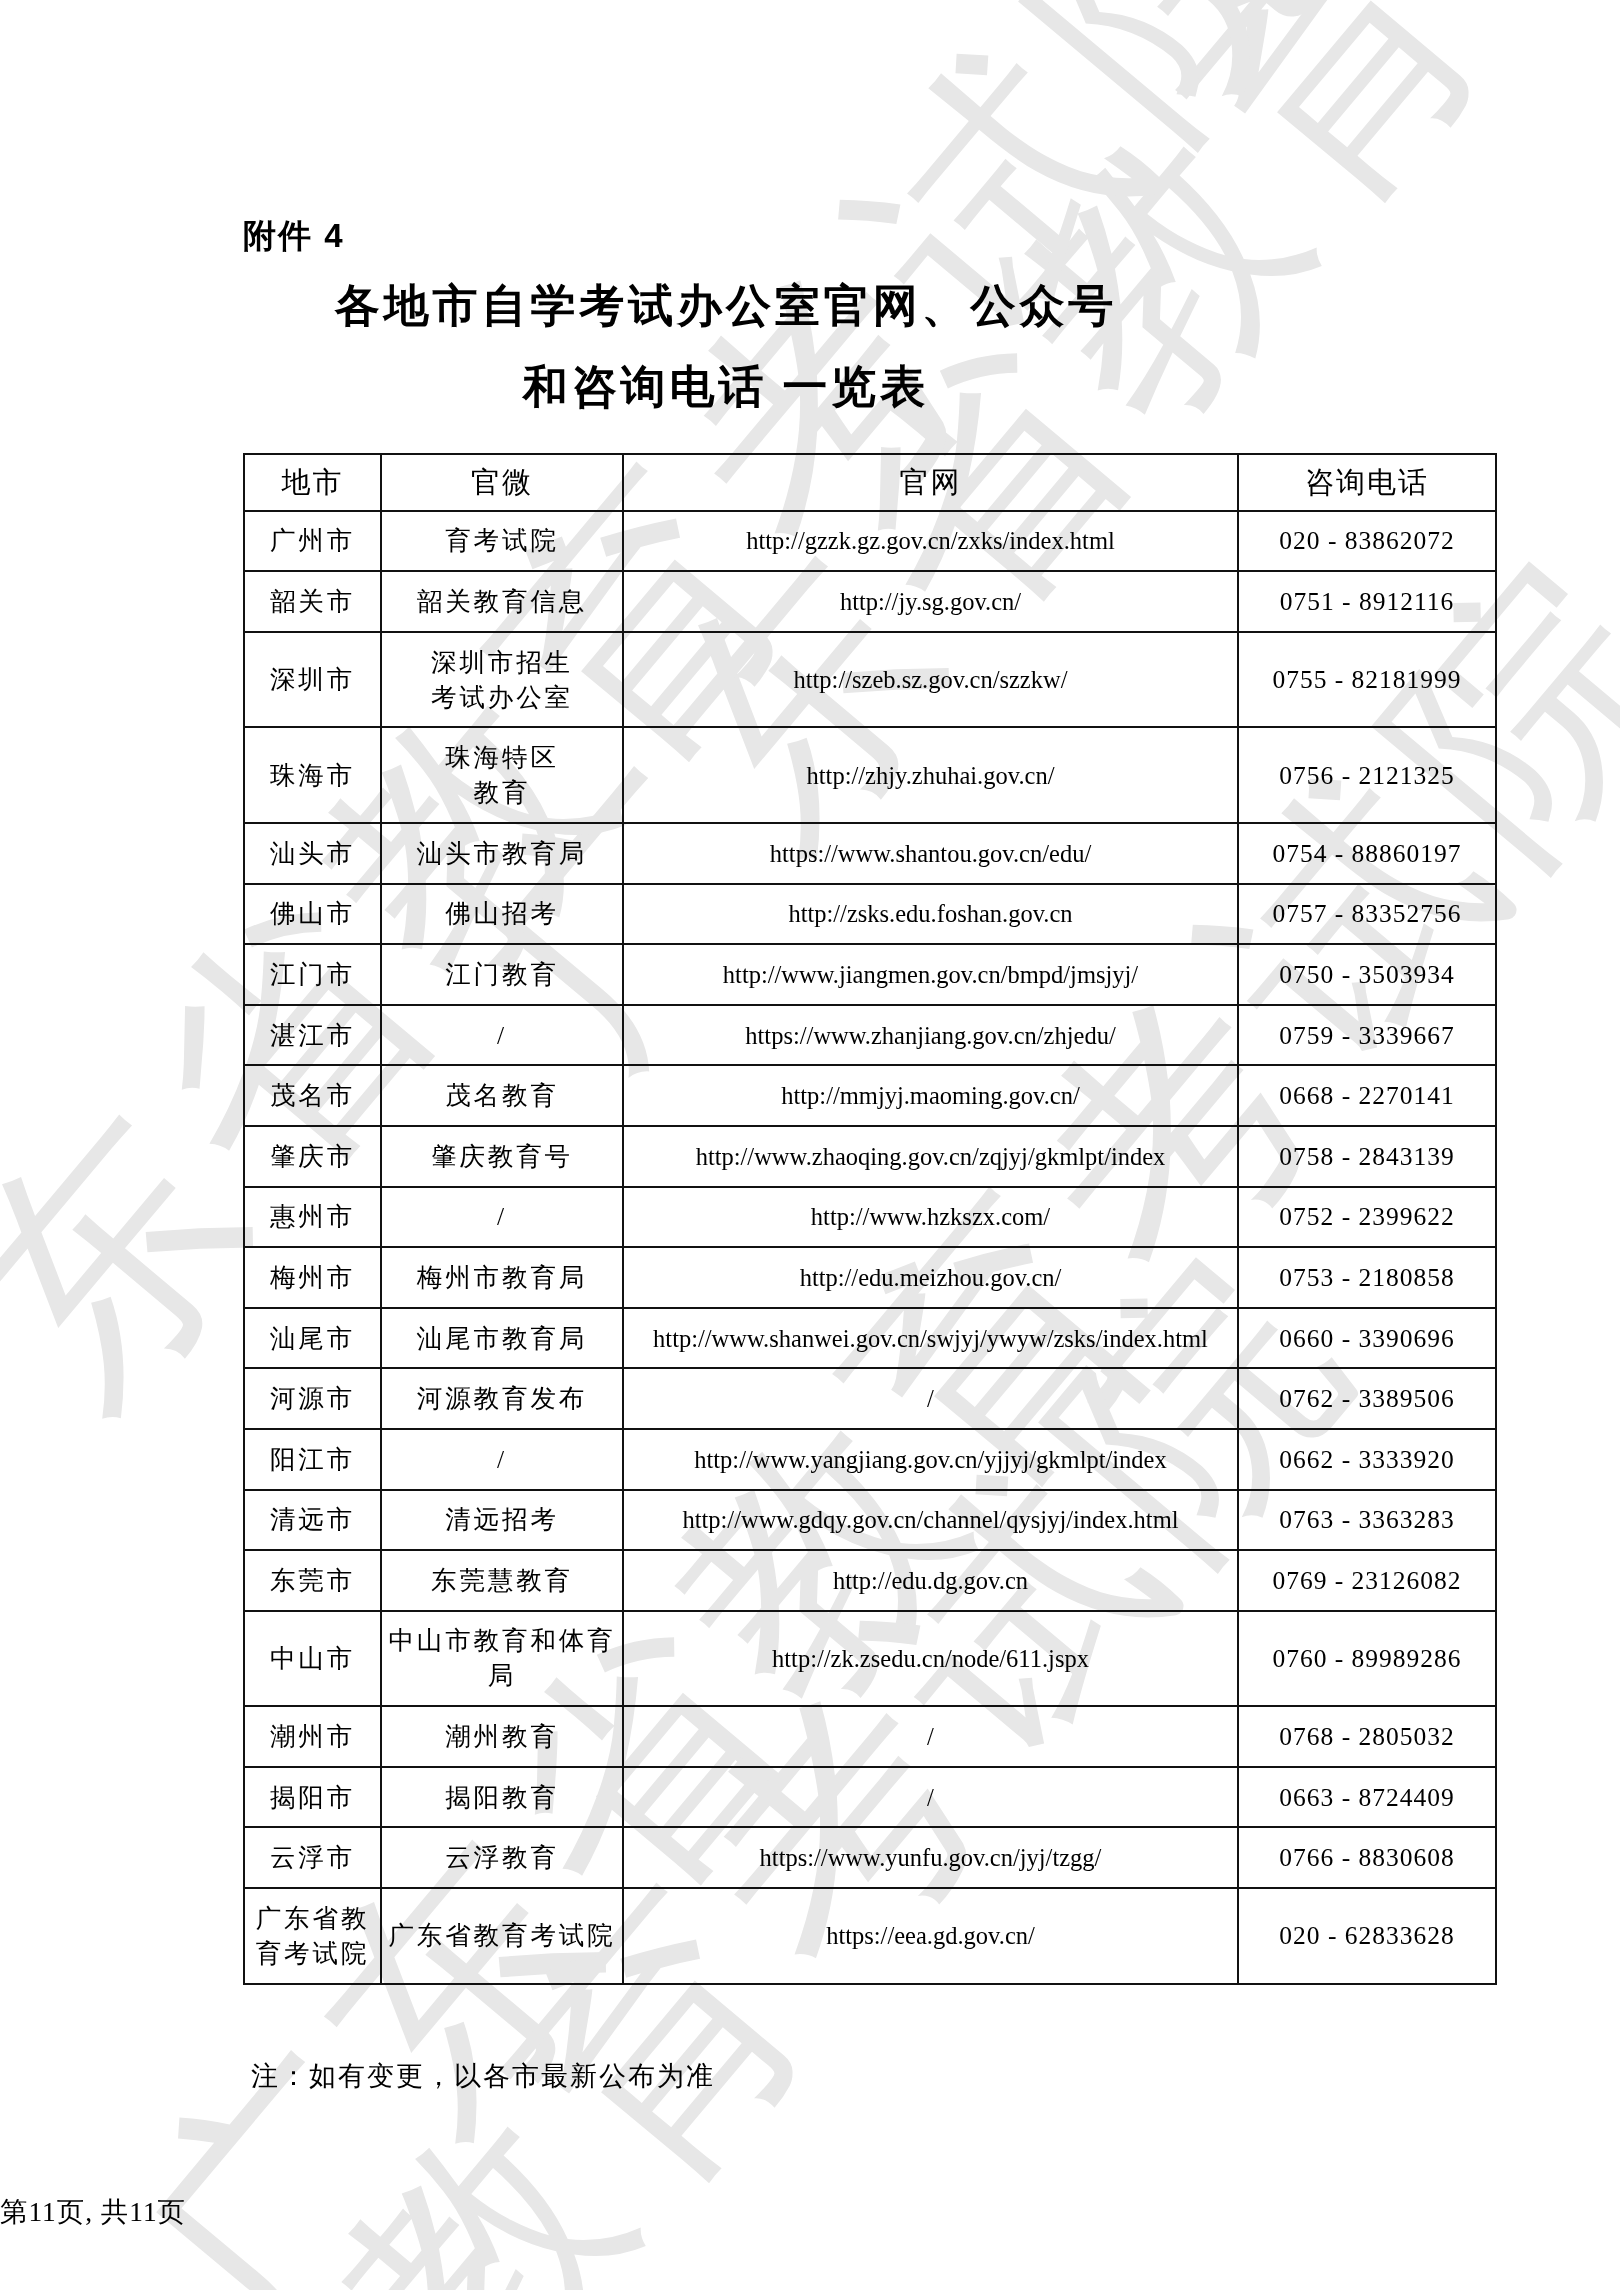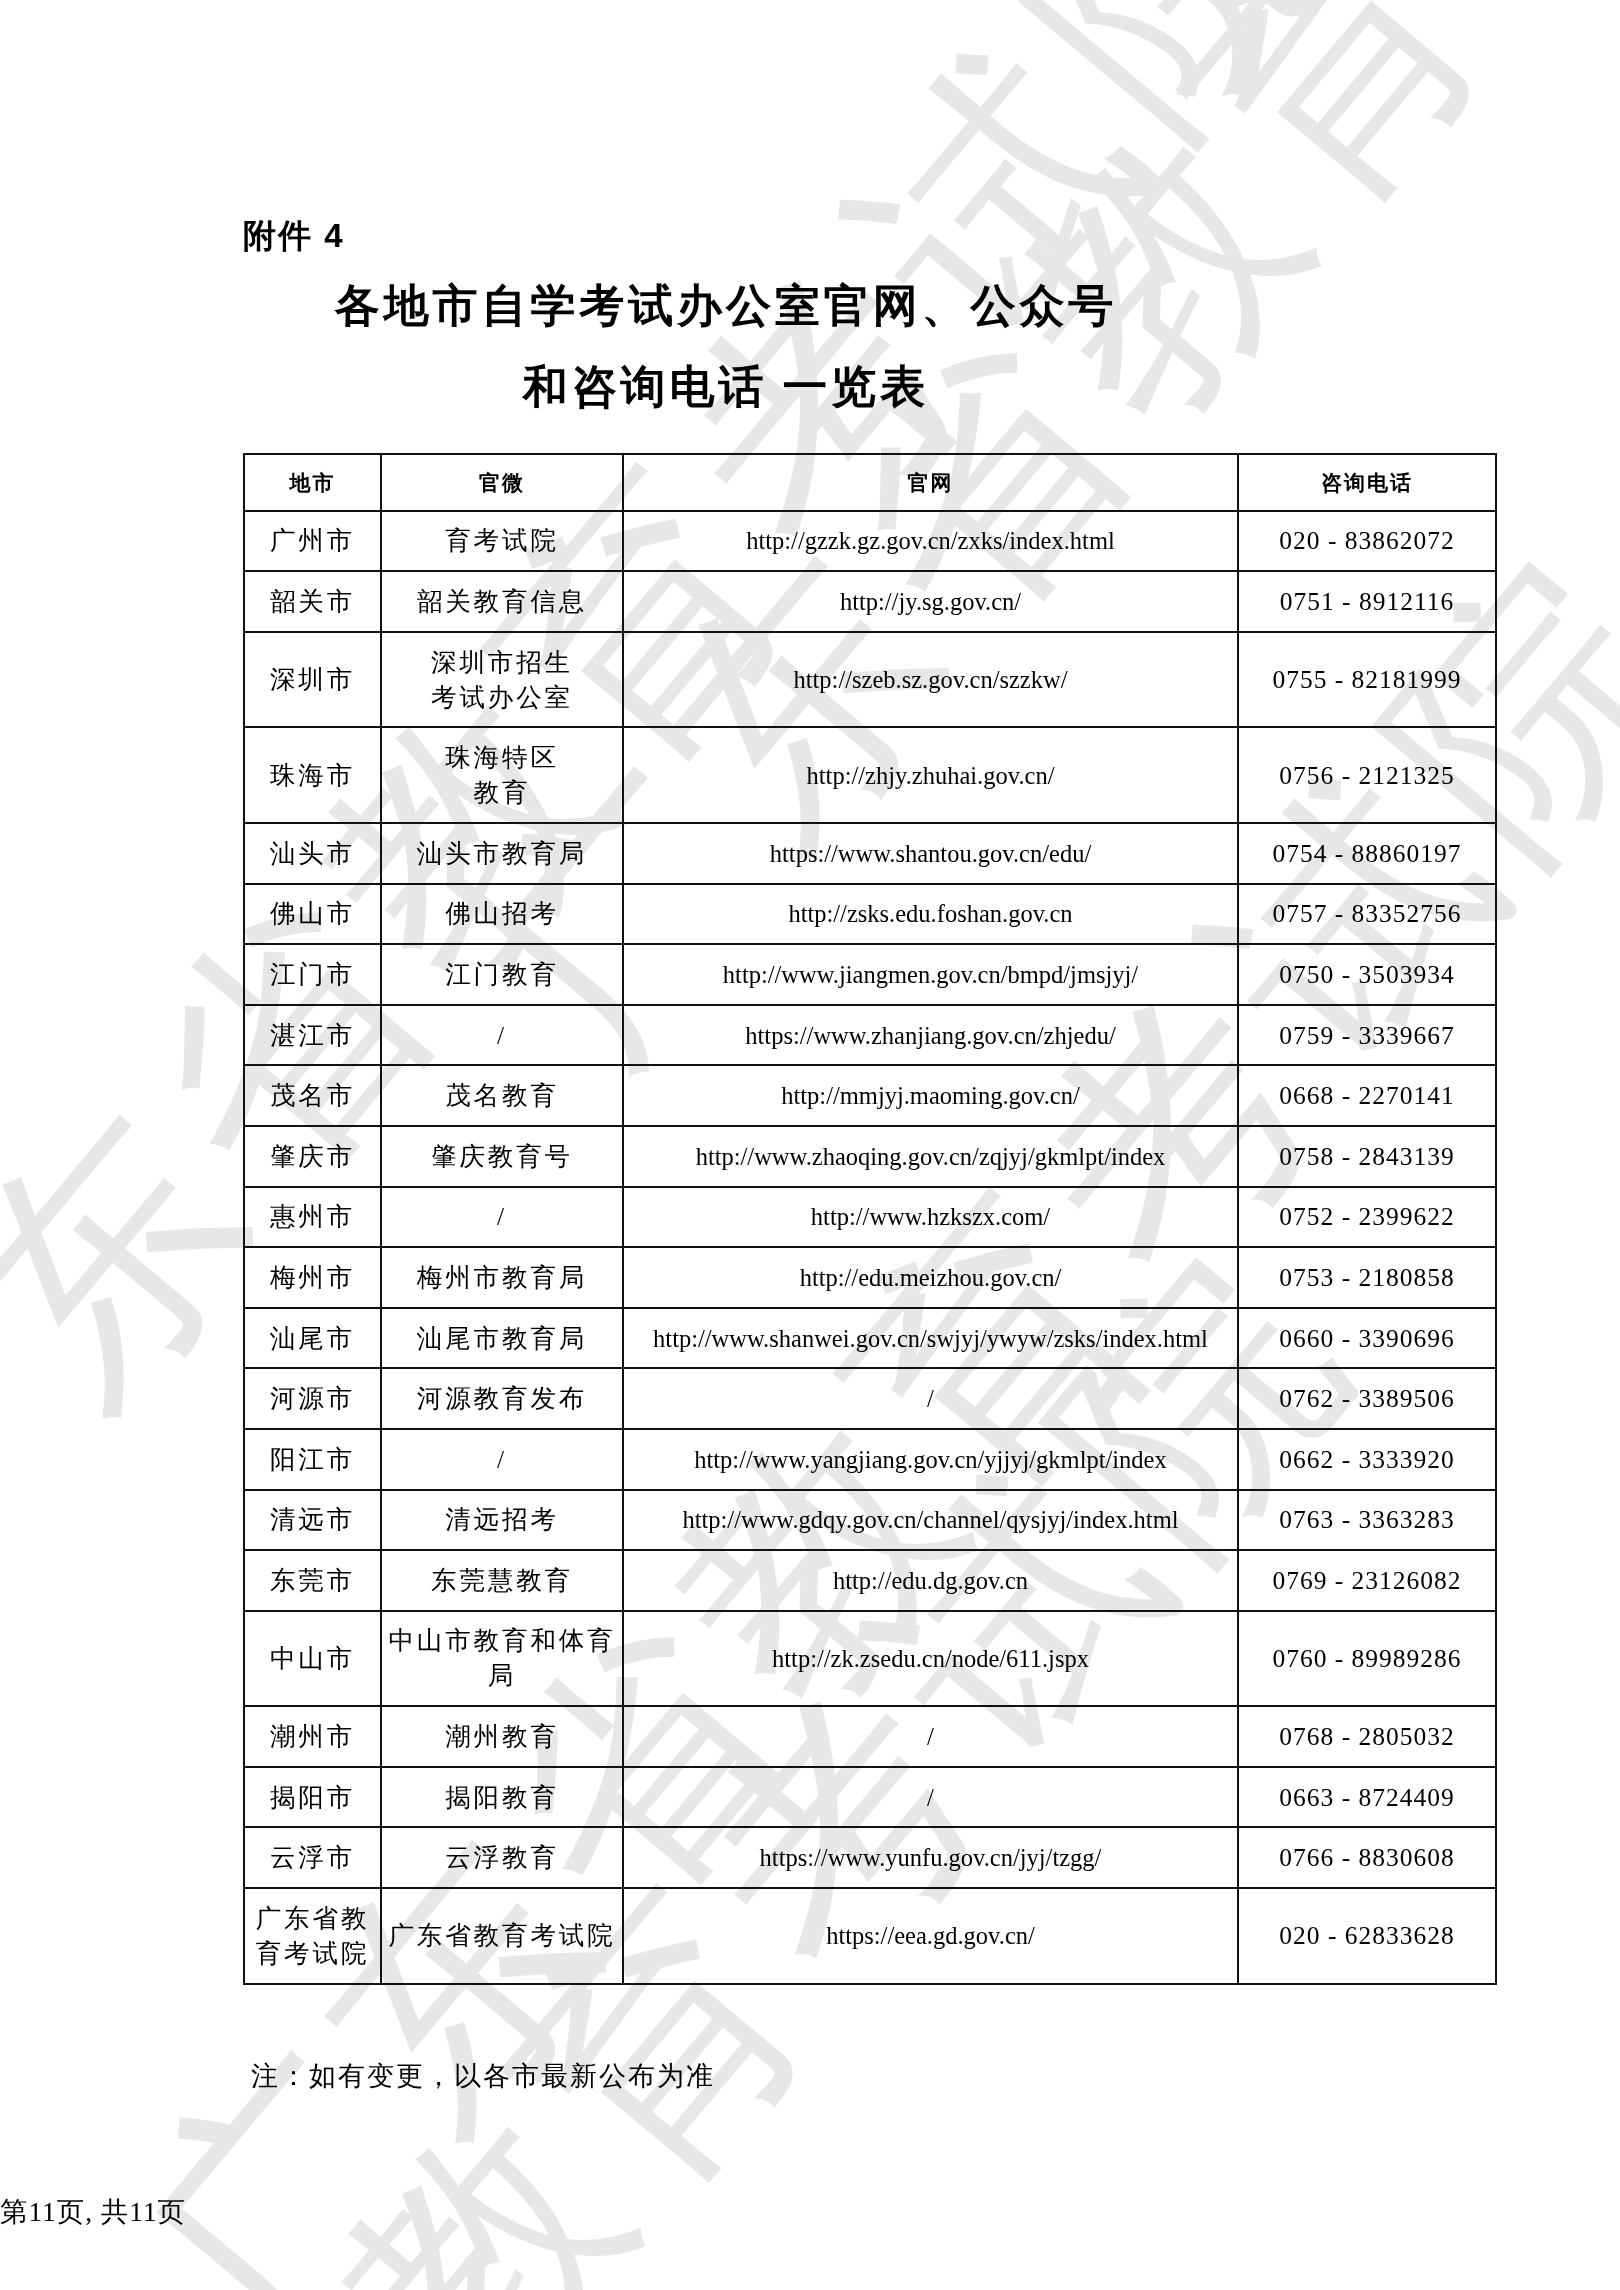--- a/index.html
+++ b/index.html
@@ -56,22 +56,22 @@
     text-align:center;
     vertical-align:middle;
     padding:11.8px 5.9px;
     line-height:35px;
     font-size:25.5px;
     overflow:hidden;
   }
   .doc-table{border:2.9px solid #111;}
   .doc-table th{
     font-family:"Liberation Sans","DejaVu Sans",sans-serif;
-    font-weight:700;
-    font-size:21px;
+    font-weight:400;
+    font-size:29px;
     padding:9.8px 3.9px;
     letter-spacing:2px;
     text-align:center;
   }
   td.cell-city,td.cell-wechat{white-space:pre-line;letter-spacing:2.9px;text-align:center;}
   td.cell-site{
     font-size:24.5px;
     word-break:break-all;
     padding:11.8px 3.9px;
   }

